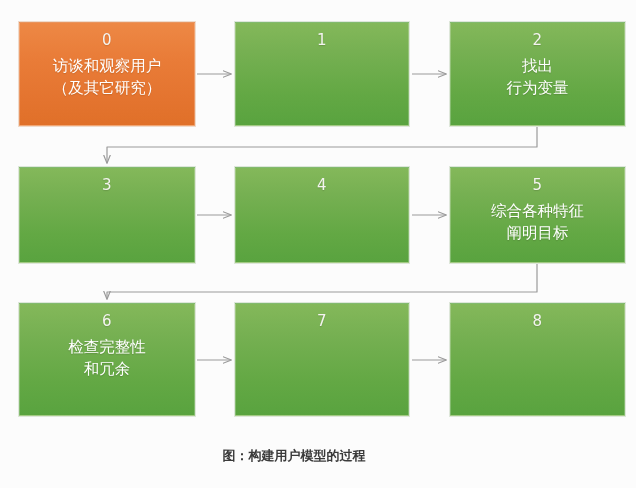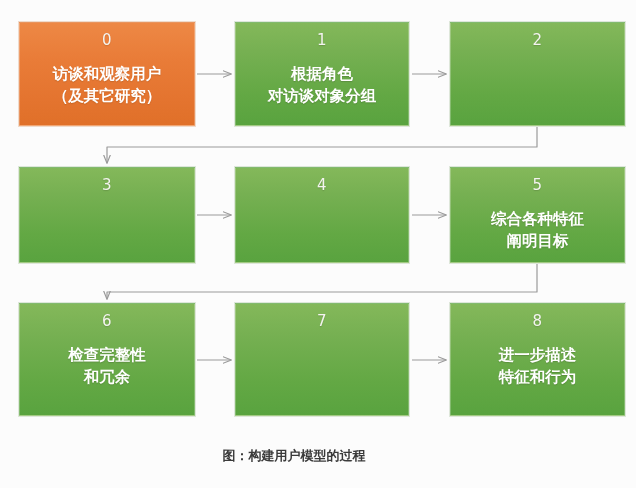--- a/index.html
+++ b/index.html
@@ -53,24 +53,24 @@
   .node .num {
     font-size: 15px;
     line-height: 20px;
     font-weight: 400;
     letter-spacing: 0.5px;
     color: #f4f4f0;
     text-shadow: 0 1px 1px rgba(60,80,40,0.25);
   }
 
   .node .label {
-    margin-top: 13px;
+    margin-top: 5px;
     font-size: 15.5px;
     line-height: 22px;
-    font-weight: 700;
+    font-weight: 400;
     color: #ffffff;
     text-shadow: 0 1px 1px rgba(60,80,40,0.30);
     white-space: pre-line;
     padding: 0 4px;
   }
 
   .node.orange .num { text-shadow: 0 1px 1px rgba(140,70,20,0.30); }
   .node.orange .label { text-shadow: 0 1px 1px rgba(140,70,20,0.32); }
 
   #caption {
@@ -116,26 +116,26 @@
   </svg>
 
   <div class="node orange" style="left: 19px; top: 22px; width: 176px; height: 104px;">
     <div class="num">0</div>
     <div class="label">访谈和观察用户
 （及其它研究）</div>
   </div>
 
   <div class="node" style="left: 235px; top: 22px; width: 174px; height: 104px;">
     <div class="num">1</div>
-    <div class="label">根据角色
-对访谈对象分组</div>
   </div>
 
   <div class="node" style="left: 450px; top: 22px; width: 175px; height: 104px;">
     <div class="num">2</div>
+    <div class="label">找出
+行为变量</div>
   </div>
 
   <div class="node" style="left: 19px; top: 167px; width: 176px; height: 96px;">
     <div class="num">3</div>
   </div>
 
   <div class="node" style="left: 235px; top: 167px; width: 174px; height: 96px;">
     <div class="num">4</div>
   </div>
 
@@ -150,19 +150,17 @@
     <div class="label">检查完整性
 和冗余</div>
   </div>
 
   <div class="node" style="left: 235px; top: 303px; width: 174px; height: 113px;">
     <div class="num">7</div>
   </div>
 
   <div class="node" style="left: 450px; top: 303px; width: 175px; height: 113px;">
     <div class="num">8</div>
-    <div class="label">进一步描述
-特征和行为</div>
   </div>
 
   <div id="caption">图：构建用户模型的过程</div>
 
 </div>
 
 </body></html>

